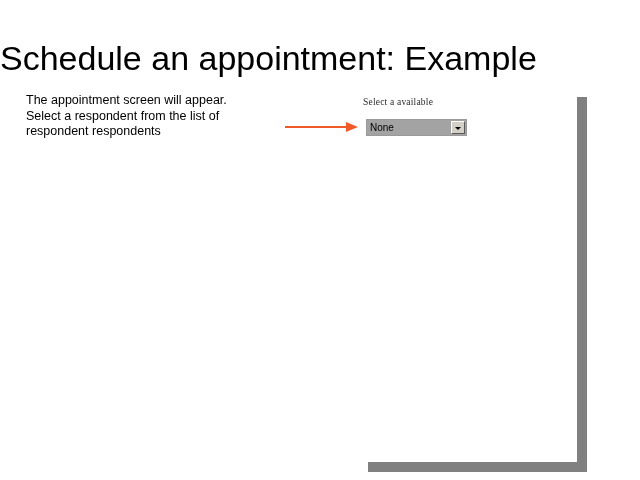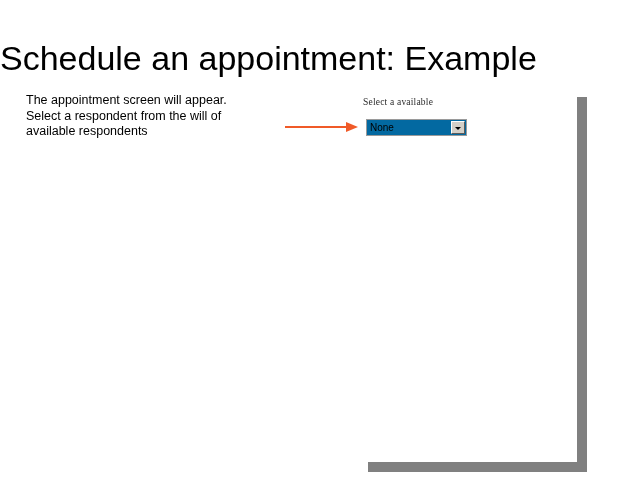--- a/index.html
+++ b/index.html
@@ -85,21 +85,21 @@
     letter-spacing: 0.2px;
   }
 
   
   .combo {
     position: absolute;
     left: 6px;
     top: 25px;
     width: 101px;
     height: 17px;
-    background: #0369a1;
+    background: #a3a3a3;
     border: 1px solid #9a9a9a;
     box-sizing: border-box;
   }
   .combo-value {
     position: absolute;
     left: 3px;
     top: 2px;
     font-family: "Liberation Sans", sans-serif;
     font-size: 10px;
     color: #000000;
@@ -157,21 +157,21 @@
     border-top: 5px solid transparent;
     border-bottom: 5px solid transparent;
     border-left: 12px solid #f05a28;
   }
 </style>
 </head>
 <body>
 
 <div class="slide-title">Schedule an appointment: Example</div>
 
-<div class="body-text">The appointment screen will appear. Select a respondent from the will of available respondents</div>
+<div class="body-text">The appointment screen will appear. Select a respondent from the list of respondent respondents</div>
 
 <div class="shadow-vertical"></div>
 <div class="shadow-horizontal"></div>
 
 <div class="screenshot-region">
 
   <div class="field-label">Select a available</div>
 
   <div class="combo">
     <div class="combo-value">None</div>

